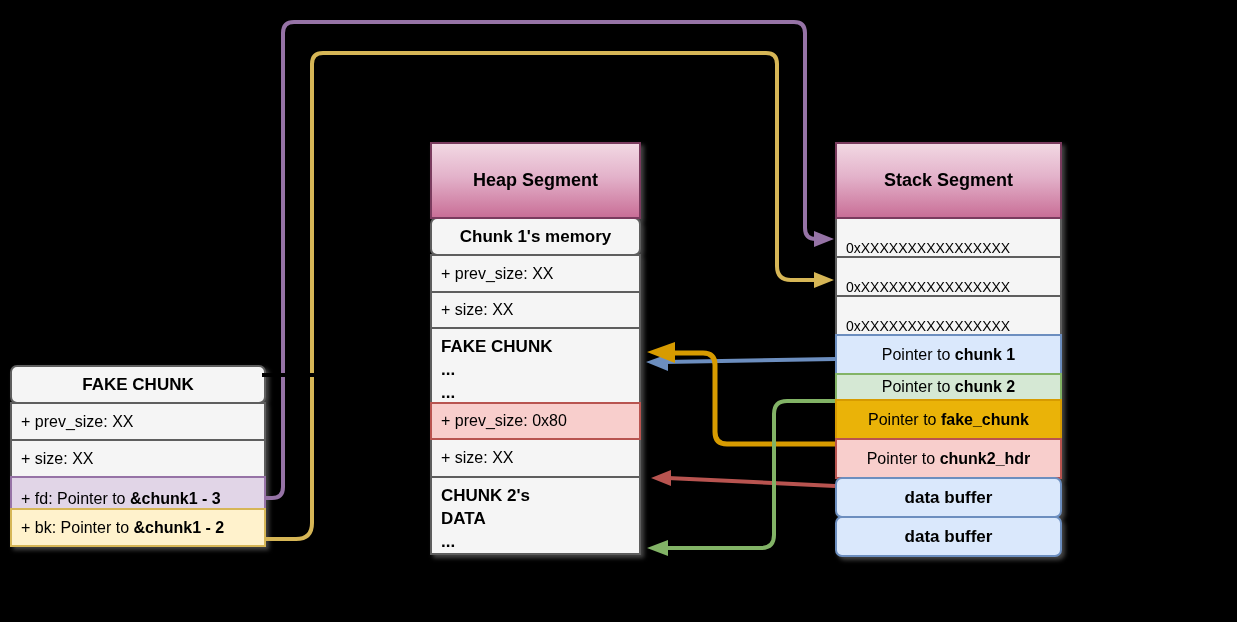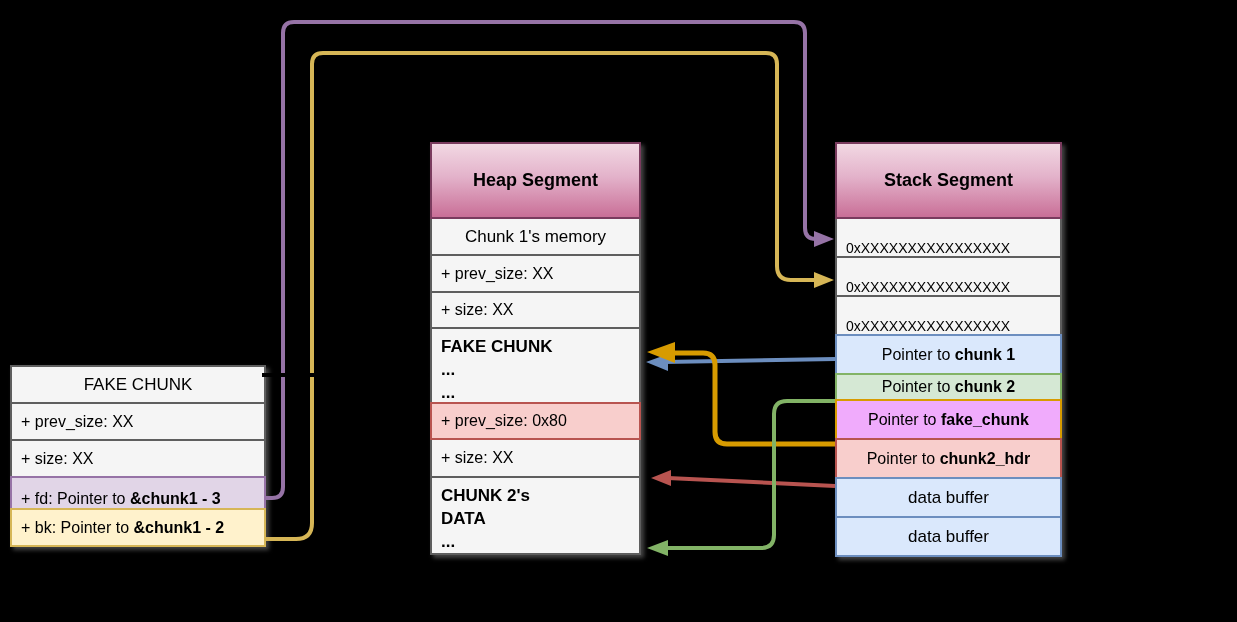--- a/index.html
+++ b/index.html
@@ -11,30 +11,30 @@
        filter:drop-shadow(3px 3px 2px rgba(150,150,150,0.45));}
   .row{box-sizing:border-box;border:2px solid #5e5e5e;background:#f5f5f5;
        margin-top:-2px;display:flex;align-items:center;padding:0 9px;
        font-size:16px;position:relative;z-index:1;}
   .row:first-child{margin-top:0;}
   .hdr{box-sizing:border-box;border:2px solid #7a3b5e;
        background:linear-gradient(180deg,#f2d8e3 0%,#e3b2ca 45%,#c96f97 100%);
        display:flex;align-items:center;justify-content:center;
        font-weight:bold;font-size:18px;position:relative;z-index:2;}
   .center{justify-content:center;}
-  .bold{font-weight:normal;font-size:17px;}
+  .bold{font-weight:bold;font-size:17px;border-radius:7px;}
   .multiline{flex-direction:column;align-items:flex-start;justify-content:flex-start;
              padding-top:6px;line-height:23px;font-weight:bold;font-size:17px;}
   .addr{font-size:14px;align-items:flex-end;}
   .fill-purple{background:#e1d5e7;border-color:#9673a6;z-index:3;}
   .fill-yellow{background:#fff2cc;border-color:#d6b656;z-index:3;}
   .fill-red{background:#f8cecc;border-color:#b85450;z-index:3;}
   .fill-blue{background:#dae8fc;border-color:#6c8ebf;z-index:3;}
   .fill-green{background:#d5e8d4;border-color:#82b366;z-index:3;}
-  .fill-orange{background:#f0abfc;border-color:#d79b00;z-index:3;}
+  .fill-orange{background:#eab308;border-color:#d79b00;z-index:3;}
   #arrow-layer{position:absolute;left:0;top:0;z-index:10;pointer-events:none;}
 </style>
 </head>
 <body>
 
 <div id="canvas">
 
   <div class="tbl" style="left:10px;top:365px;width:256px;">
     <div class="row center bold" style="height:39px;">FAKE CHUNK</div>
     <div class="row" style="height:39px;">

